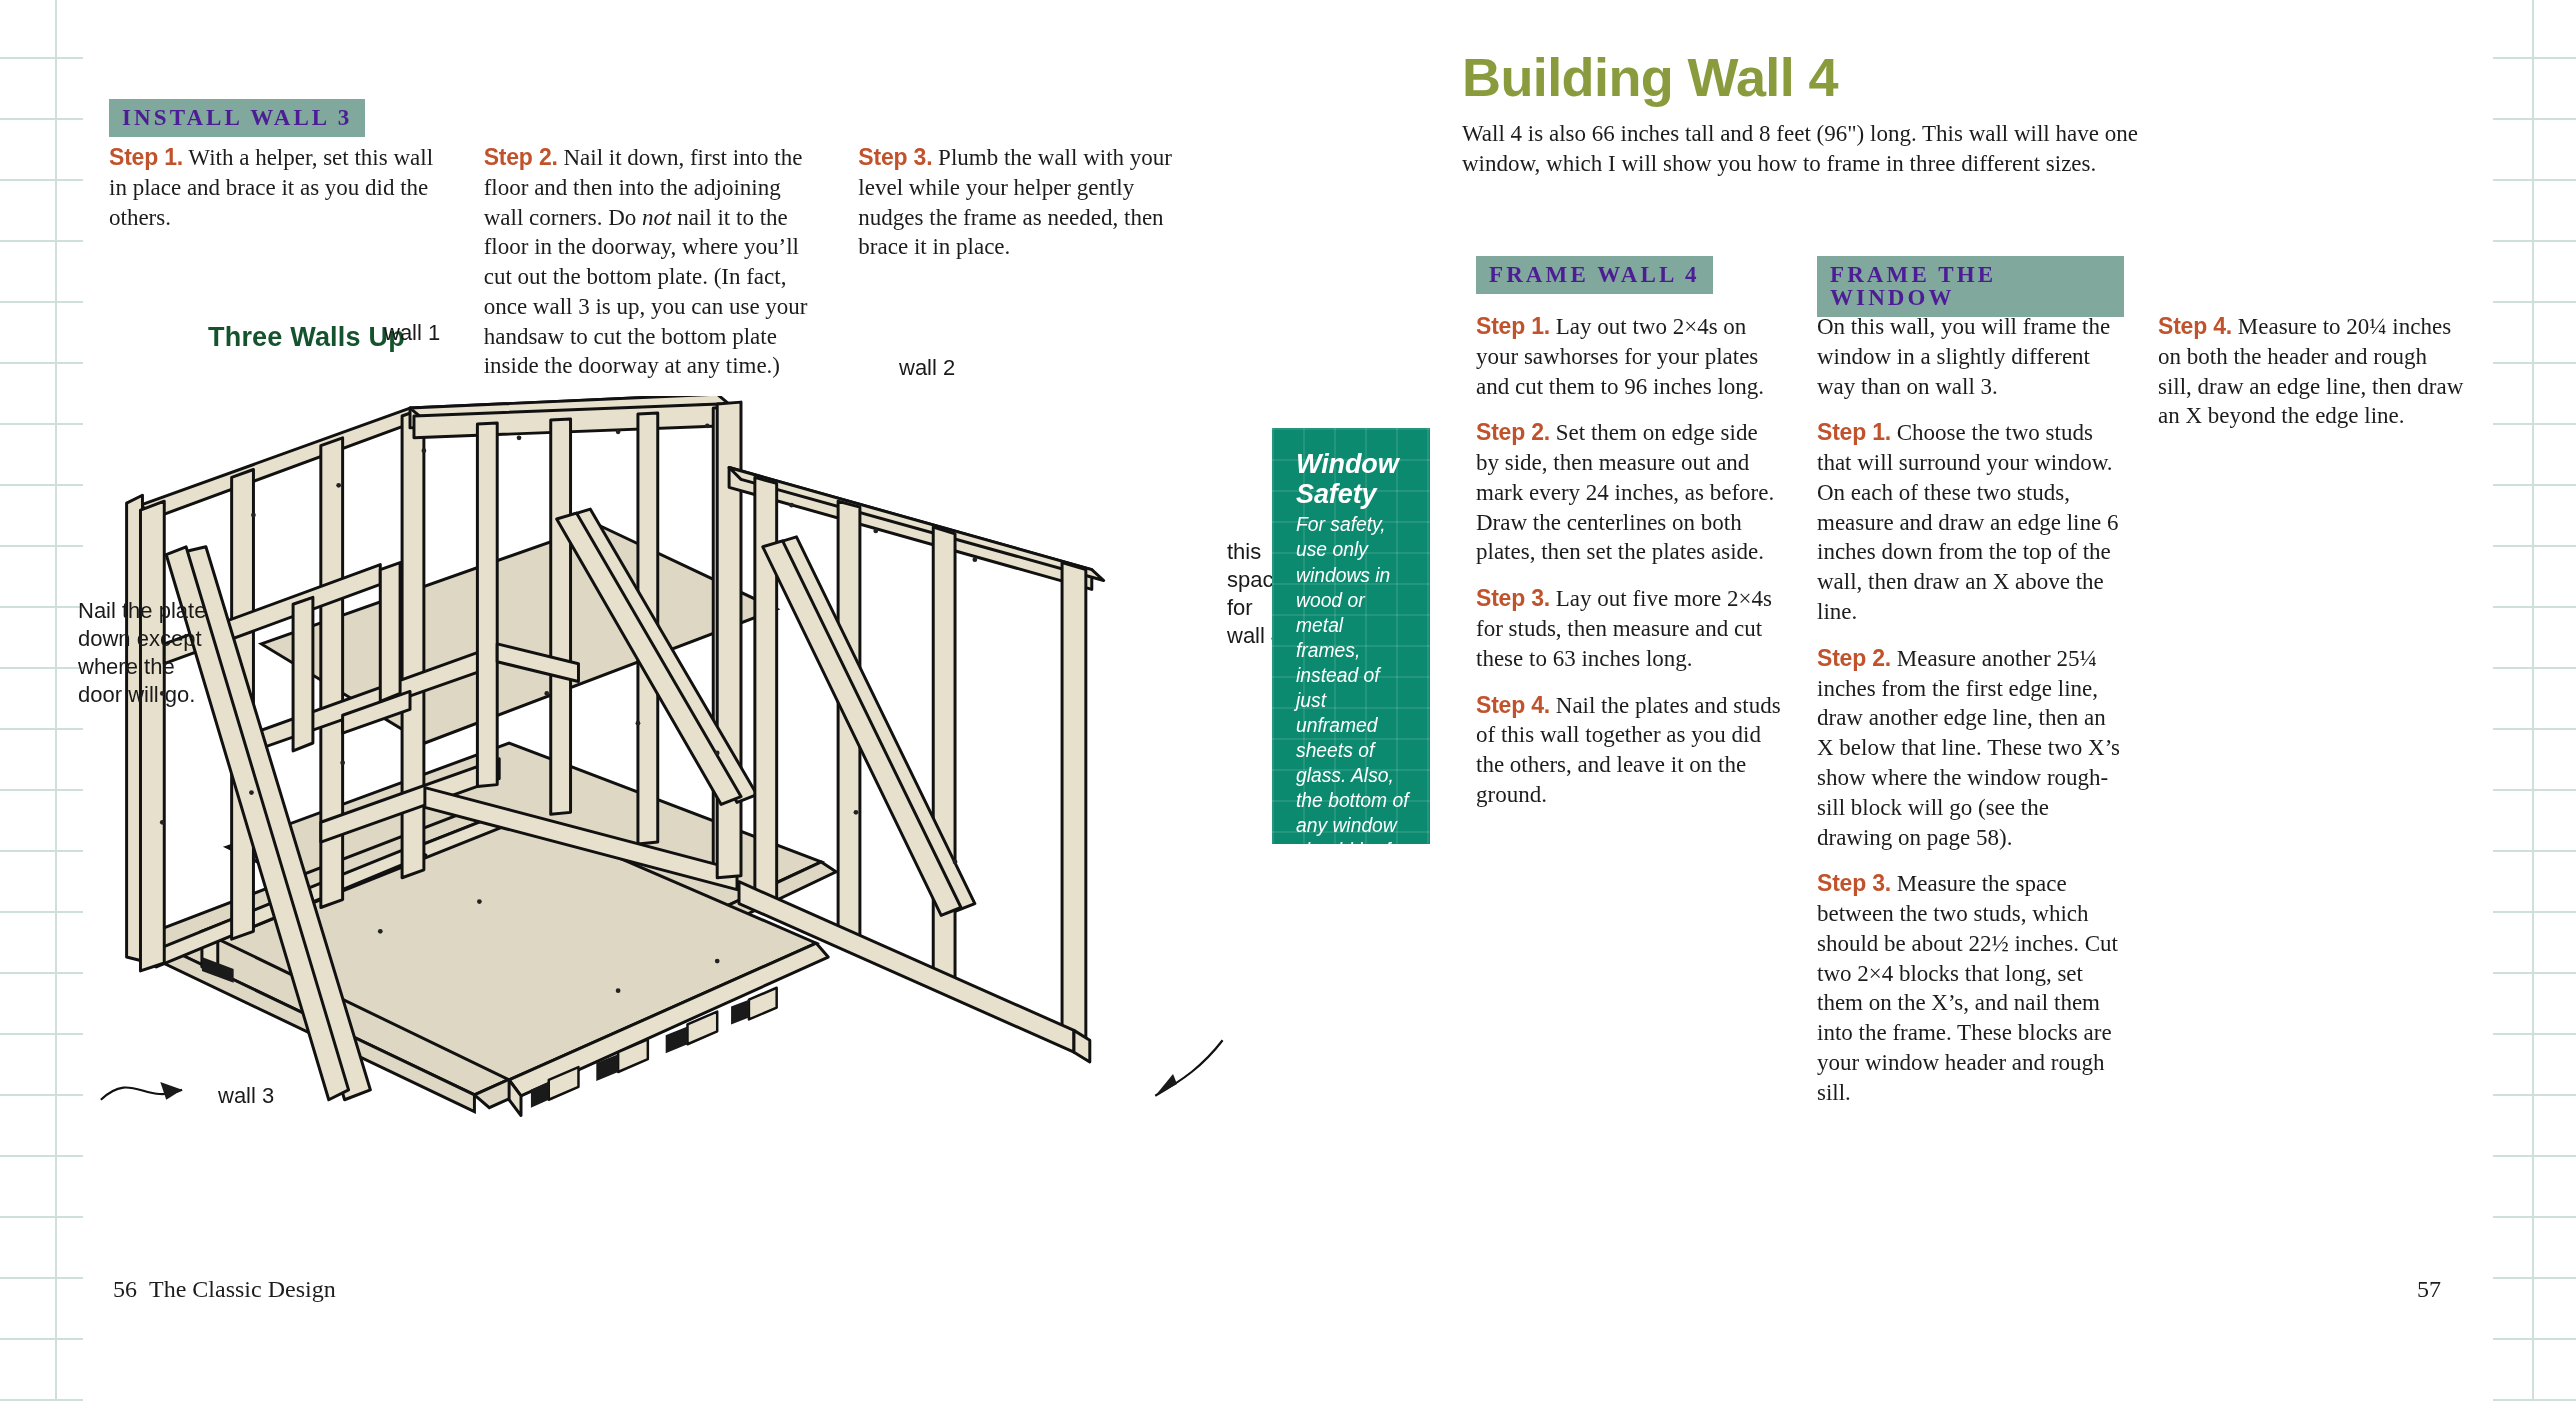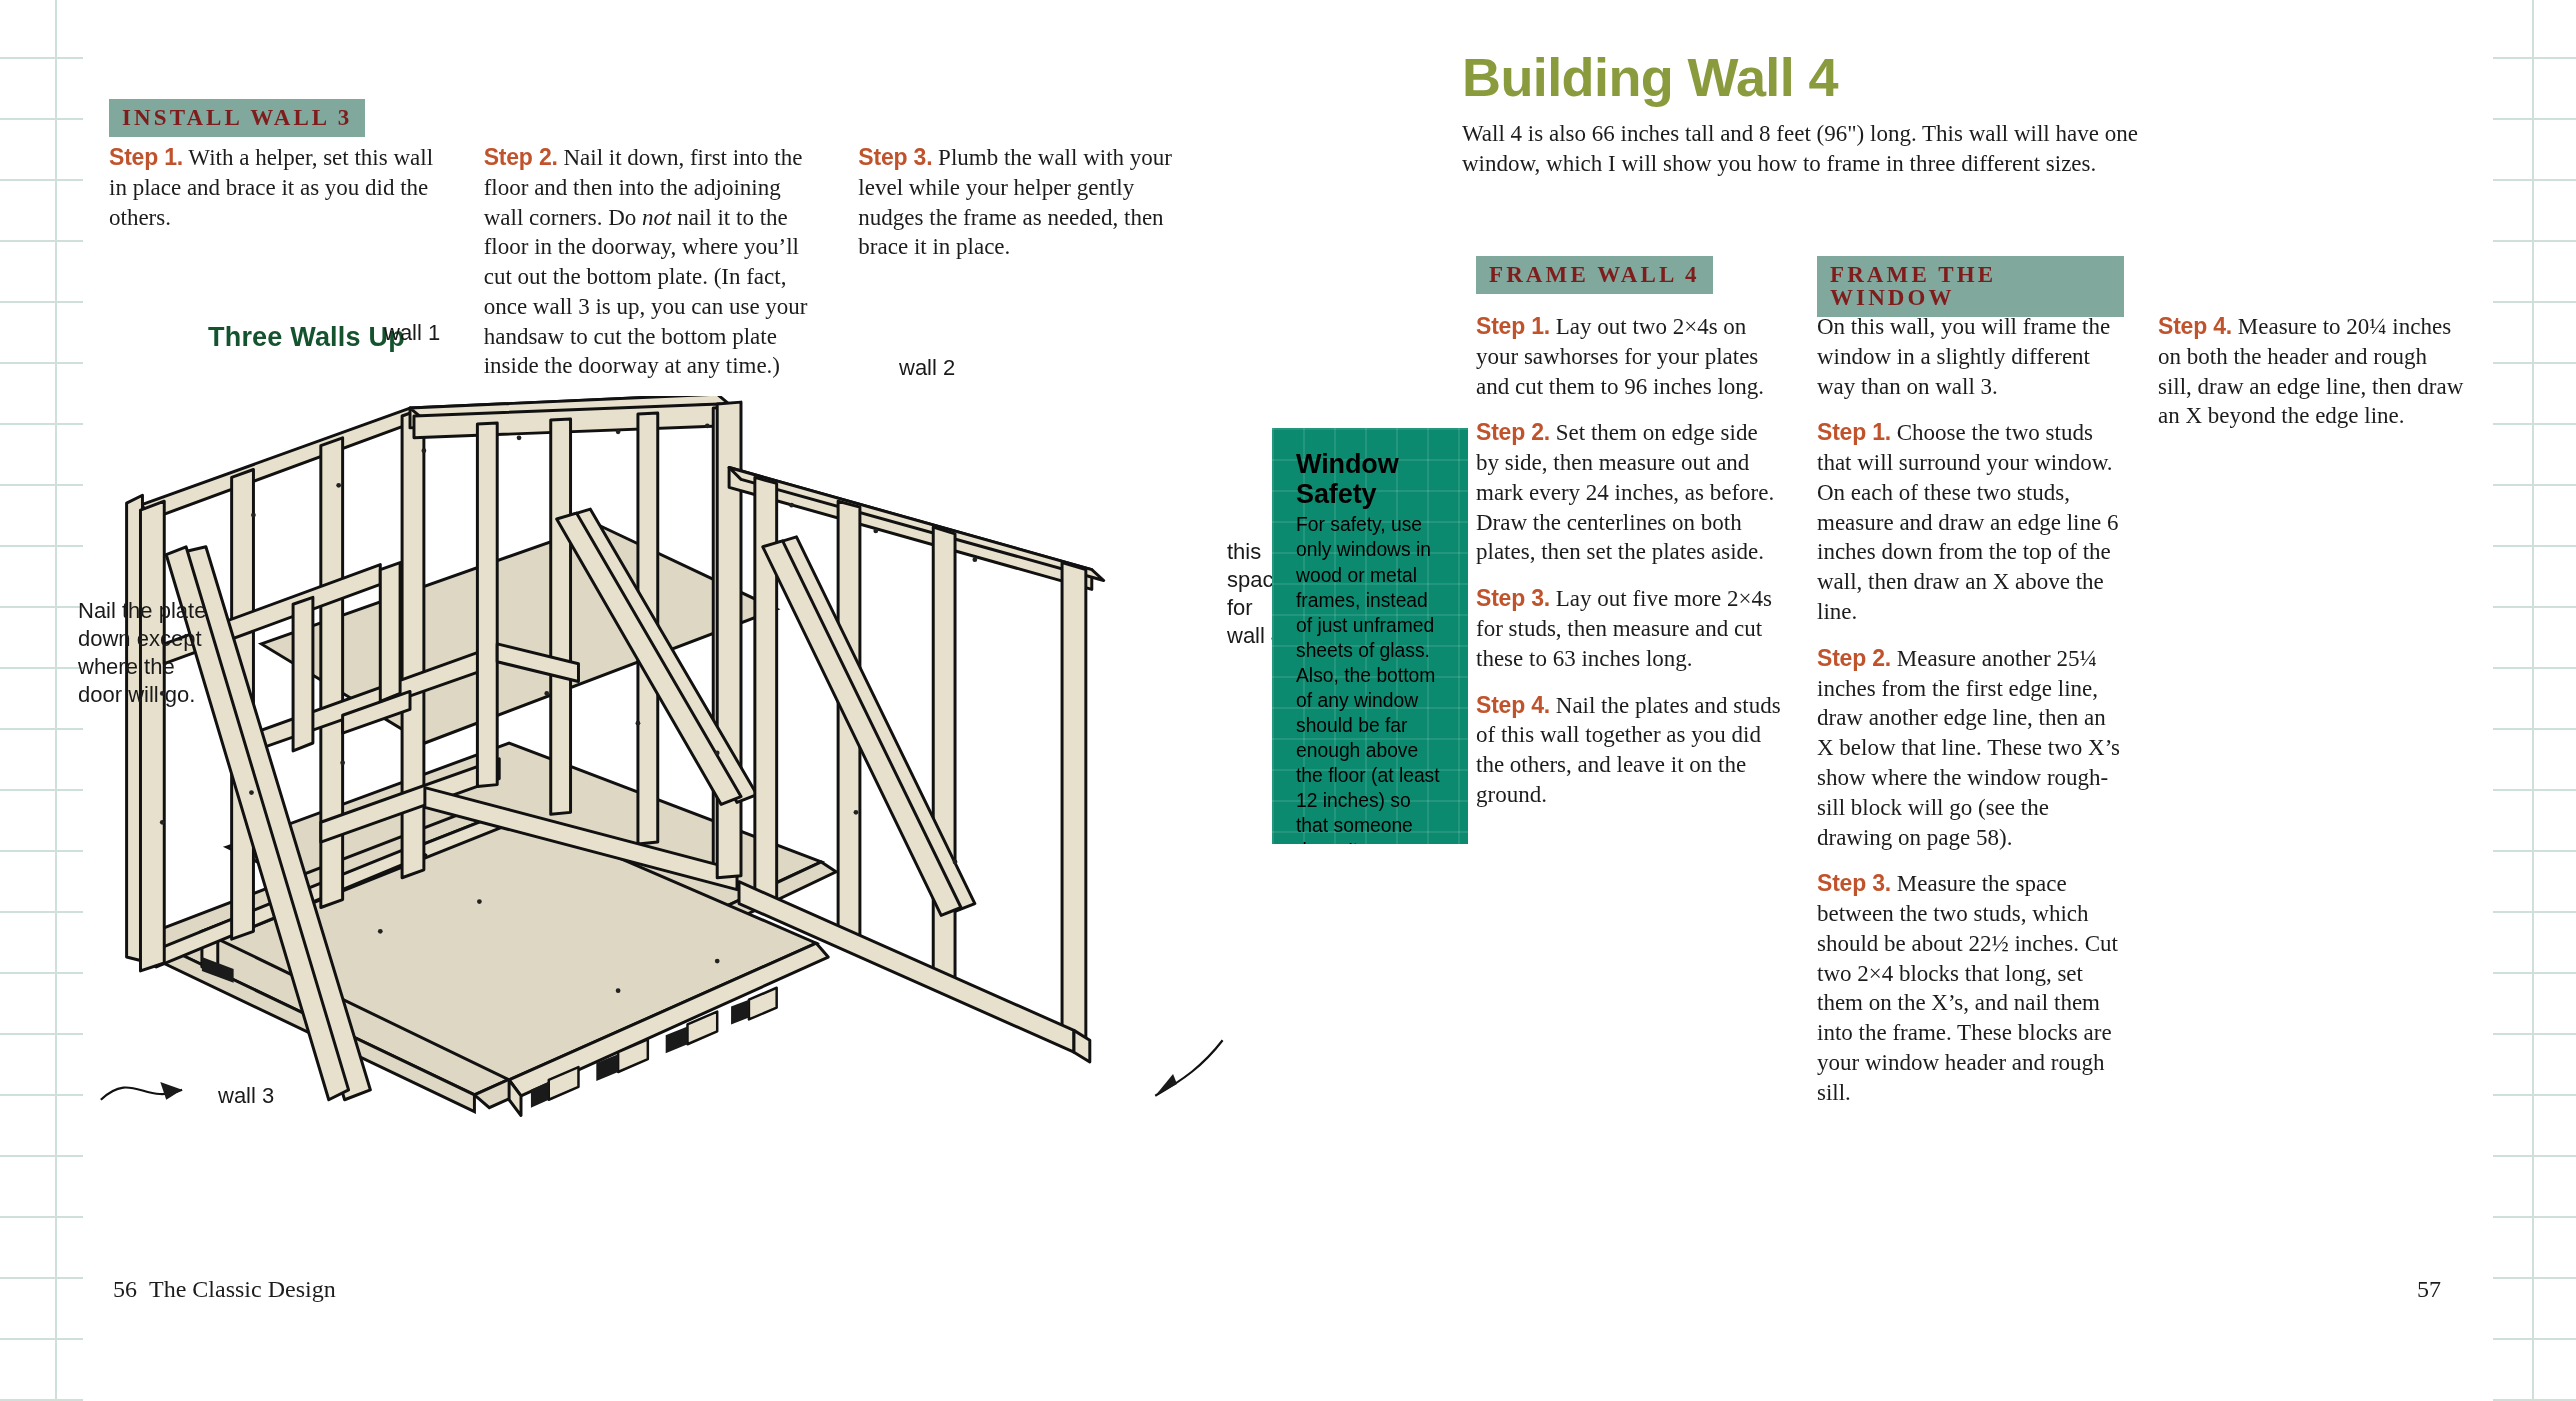--- a/index.html
+++ b/index.html
@@ -18,21 +18,21 @@
   }
   .grid-left{left:0;width:83px;}
   .grid-right{right:0;width:83px;background-position:-22px -4px;}
 
   .page{position:absolute;top:0;height:1402px;background:#fff;}
   .page-left{left:83px;width:1205px;}
   .page-right{left:1288px;width:1205px;}
 
   
   .sectlabel{
-    display:inline-block;background:#81a89d;color:#7f1d1d;
+    display:inline-block;background:#81a89d;color:#4c1d95;
     font-family:"Liberation Serif",serif;font-weight:700;
     font-size:23px;letter-spacing:3.1px;padding:7px 13px 8px 13px;
     text-transform:uppercase;line-height:1;
   }
   .body-col{
     font-family:"Liberation Serif",serif;
     font-size:23px;line-height:1.295;color:#1c1c1c;text-align:left;
   }
   .body-col p{margin:0 0 17px 0;}
   .body-col p:last-child{margin-bottom:0;}
@@ -68,22 +68,22 @@
   }
   .r-intro{
     position:absolute;left:174px;top:119px;width:694px;
     font-family:"Liberation Serif",serif;font-size:23px;line-height:1.30;color:#1c1c1c;
   }
   .r-cols{position:absolute;left:188px;top:256px;width:991px;display:flex;gap:34px;}
   .r-col{width:307px;}
 
   
   .callout{
-    position:absolute;left:1272px;top:428px;width:196px;height:416px;
-    background:#0c8a6f;color:#000000;overflow:hidden;
+    position:absolute;left:1272px;top:428px;width:158px;height:416px;
+    background:#0c8a6f;color:#ffffff;overflow:hidden;font-style:italic;
   }
   .callout .gridlines{
     position:absolute;inset:0;
     background-image:
       linear-gradient(to right,rgba(255,255,255,.10) 2px,transparent 2px),
       linear-gradient(to bottom,rgba(255,255,255,.10) 2px,transparent 2px);
     background-size:31px 31px;
   }
   .callout-inner{position:relative;padding:22px 20px 18px 24px;}
   .callout h3{

